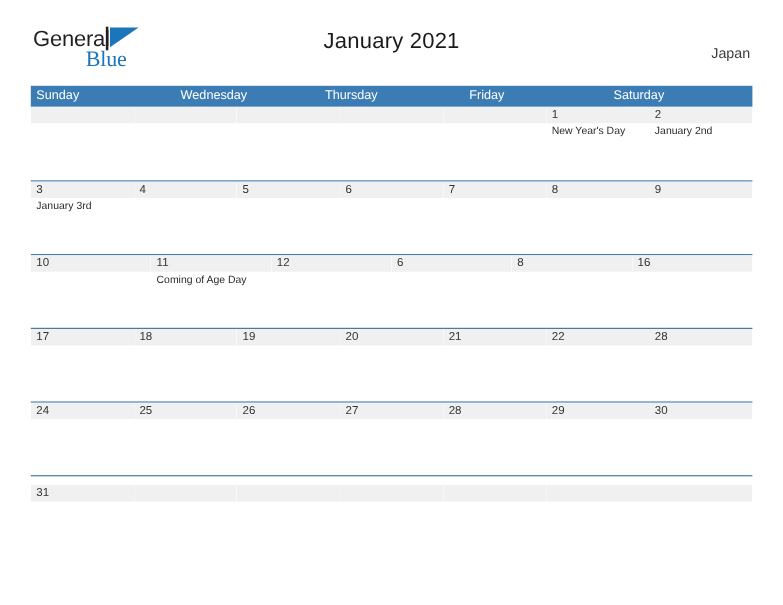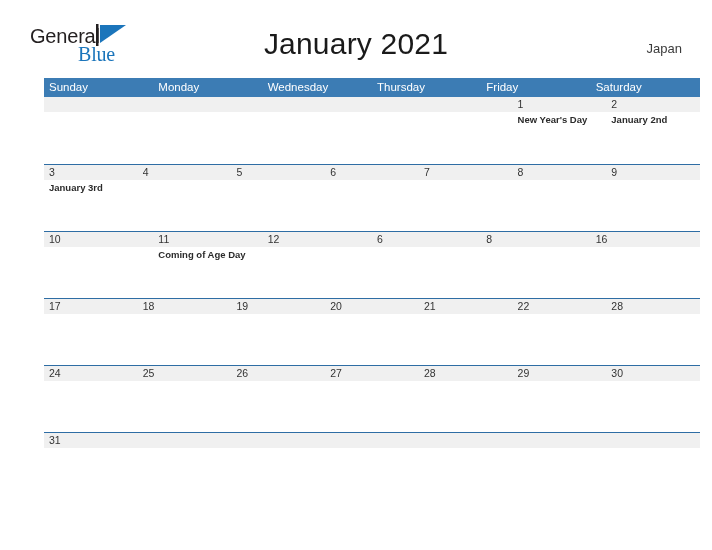--- a/index.html
+++ b/index.html
@@ -67,41 +67,40 @@
     letter-spacing: -0.2px;
     font-family: Liberation Serif, serif;
   }
 
   .cal-title {
     position: absolute;
     left: 0;
     right: 0;
     top: 27px;
     text-align: center;
-    font-size: 30px;
+    font-size: 20px;
     font-weight: normal;
     color: #1a1a1a;
     letter-spacing: 0.2px;
   }
 
   .country {
     position: absolute;
     right: 30px;
     top: 41px;
     font-size: 13px;
     color: #3b3b3b;
   }
 
   
   .calendar {
     position: absolute;
     left: 28px;
     top: 78px;
     width: 656px;
-    margin-left: 16px;
   }
 
   .weekday-header {
     display: flex;
     background: #3c7cb4;
     height: 19px;
   }
   .weekday-cell {
     flex: 1 1 0;
     color: #ffffff;
@@ -117,20 +116,21 @@
     display: flex;
     border-top: 1.5px solid #2e6da4;
     height: 67px;
     box-sizing: border-box;
   }
   .week-row.first {
     border-top: none;
   }
   .week-row.last {
     height: 26px;
+    align-items: flex-end;
   }
 
   .day-cell {
     flex: 1 1 0;
     position: relative;
     box-sizing: border-box;
     overflow: hidden;
   }
 
   .day-band {
@@ -146,21 +146,20 @@
   .day-events {
     padding: 2px 4px 0 5px;
   }
   .event {
     font-size: 9.5px;
     color: #2b2b2b;
     line-height: 12px;
     white-space: nowrap;
     overflow: hidden;
     text-overflow: ellipsis;
-    font-weight: bold;
   }
 </style>
 </head>
 <body>
 
 <div class="page">
 
   <div class="top-bar">
 
     <div class="logo">
@@ -178,21 +177,20 @@
 
     <div class="cal-title">January 2021</div>
 
     <div class="country">Japan</div>
 
   </div>
 
   <div class="calendar">
     <div class="weekday-header" id="weekday-header">
         <div class="weekday-cell">Sunday</div>
-        <div class="weekday-cell">Monday</div>
         <div class="weekday-cell">Wednesday</div>
         <div class="weekday-cell">Thursday</div>
         <div class="weekday-cell">Friday</div>
         <div class="weekday-cell">Saturday</div>
       </div>
     <div id="weeks-container">
         <div class="week-row first">
           <div class="day-cell">
             <div class="day-band">
               <div class="day-num"></div>

